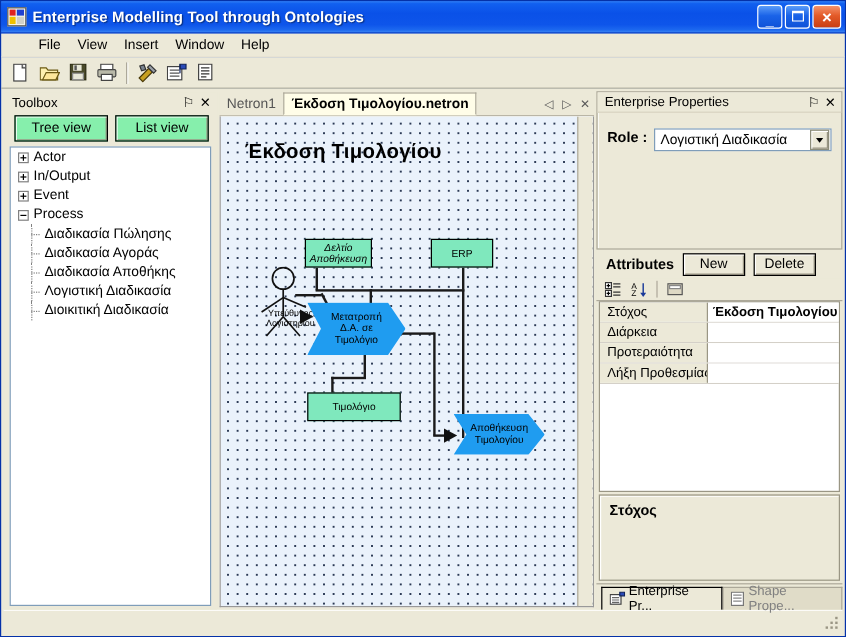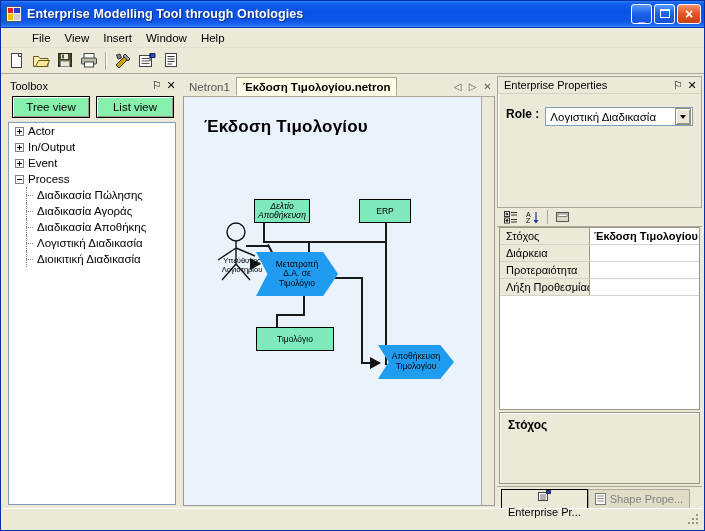--- a/index.html
+++ b/index.html
@@ -318,21 +318,21 @@
     border-top: 1px solid #aca899; margin-top: 2px;
   }
   .dock-tab {
     height: 19px; display: flex; align-items: center; gap: 3px;
     padding: 0 6px; font-size: 11px; cursor: default;
     border: 1px solid #aca899; border-bottom: none;
     background: #e0dcc8; color: #808080;
   }
   .dock-tab.active {
     background: #ece9d8; color: #000; font-weight: normal;
-    border-color: #000; position: relative; z-index: 2; flex-direction: column;
+    border-color: #000; position: relative; z-index: 2;
   }
 
   
   #statusbar {
     flex: 0 0 20px; height: 20px;
     background: #ece9d8;
     border-top: 1px solid #fff;
     display: flex; align-items: center; justify-content: flex-end;
     padding-right: 2px;
   }
@@ -582,20 +582,25 @@
             <span id="role-label">Role :</span>
             <div id="role-combo">
               <span class="combo-text">Λογιστική Διαδικασία</span>
               <span class="combo-btn">
                   <i class="arrow-dn"></i>
                 </span>
             </div>
           </div>
         </div>
 
+        <div id="attr-header">
+          <span id="attr-title">Attributes</span>
+          <div class="sm-btn">New</div>
+          <div class="sm-btn">Delete</div>
+        </div>
 
         <div id="attr-toolbar">
           <div class="at-btn">
             <svg width="14" height="13">
                 <rect x="0.5" y="0.5" width="5" height="5" fill="#fff" stroke="#333"></rect>
                 <rect x="0.5" y="7" width="5" height="5" fill="#fff" stroke="#333"></rect>
                 <line x1="1.5" y1="3" x2="4.5" y2="3" stroke="#000"></line>
                 <line x1="3" y1="1.5" x2="3" y2="4.5" stroke="#000"></line>
                 <line x1="1.5" y1="9.5" x2="4.5" y2="9.5" stroke="#000"></line>
                 <line x1="3" y1="8" x2="3" y2="11" stroke="#000"></line>

